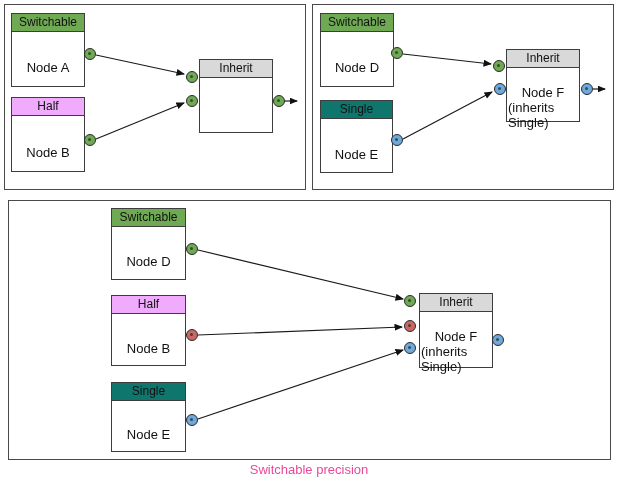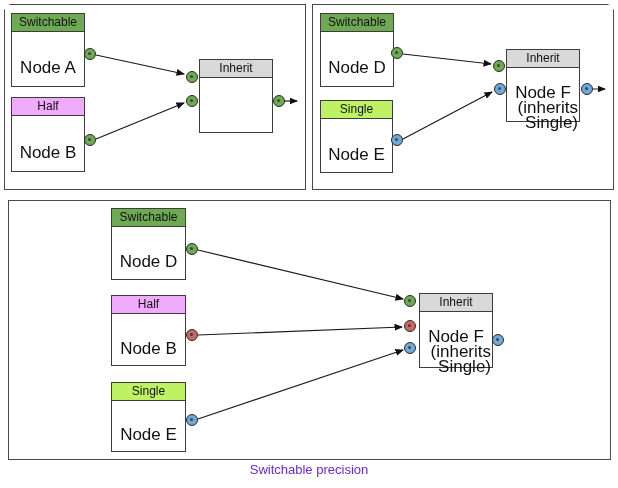--- a/index.html
+++ b/index.html
@@ -3,21 +3,20 @@
 <meta charset="utf-8">
 <style>
   html,body{margin:0;padding:0;background:#ffffff;}
   .figure{
     position:relative;
     width:618px;height:488px;
     background:#ffffff;
     font-family:"Liberation Sans","DejaVu Sans",sans-serif;
     color:#111;
     overflow:hidden;
-    border-radius:23px;
   }
   .panel{
     position:absolute;
     border:1.5px solid #4a4a4a;
     background:#ffffff;
     box-sizing:border-box;
   }
   .edges{
     position:absolute;left:0;top:0;width:618px;height:488px;
     pointer-events:none;
@@ -33,28 +32,28 @@
     height:17px;line-height:17px;
     border-bottom:1px solid #3d3d3d;
     text-align:center;
     font-size:12px;
     flex:0 0 auto;
     overflow:hidden;
     white-space:nowrap;
   }
   .hdr-green{background:#6fa953;}
   .hdr-red{background:#f0abfc;}
-  .hdr-blue{background:#bef264;}
+  .hdr-blue{background:#0f766e;}
   .hdr-gray{background:#d9d9d9;}
   .node-body{
     flex:1 1 auto;
     display:flex;flex-direction:column;
     align-items:center;justify-content:center;
-    font-size:17px;
-    text-align:right;
+    font-size:13px;
+    text-align:left;
     line-height:15px;
     padding:0 1px;
     margin-top:17px;
   }
   .node-body .main-label{display:block;}
   .node-body .sub-label{display:block;}
   .port{
     position:absolute;
     width:12px;height:12px;
     border:1.5px solid #2b2b2b;
@@ -71,21 +70,21 @@
     opacity:.75;
   }
   .port-green{background:#6fa953;}
   .port-red{background:#cc6666;}
   .port-blue{background:#6fa8dc;}
   .caption{
     position:absolute;
     left:0;top:462px;width:618px;
     text-align:center;
     font-size:13px;
-    color:#6d28d9;
+    color:#ec4899;
   }
 </style>
 </head>
 <body>
 
 <div class="figure">
 
   <div class="panel" style="left:4px;top:4px;width:302px;height:186px"></div>
   <div class="panel" style="left:312px;top:4px;width:302px;height:186px"></div>
   <div class="panel" style="left:8px;top:200px;width:603px;height:260px"></div>

